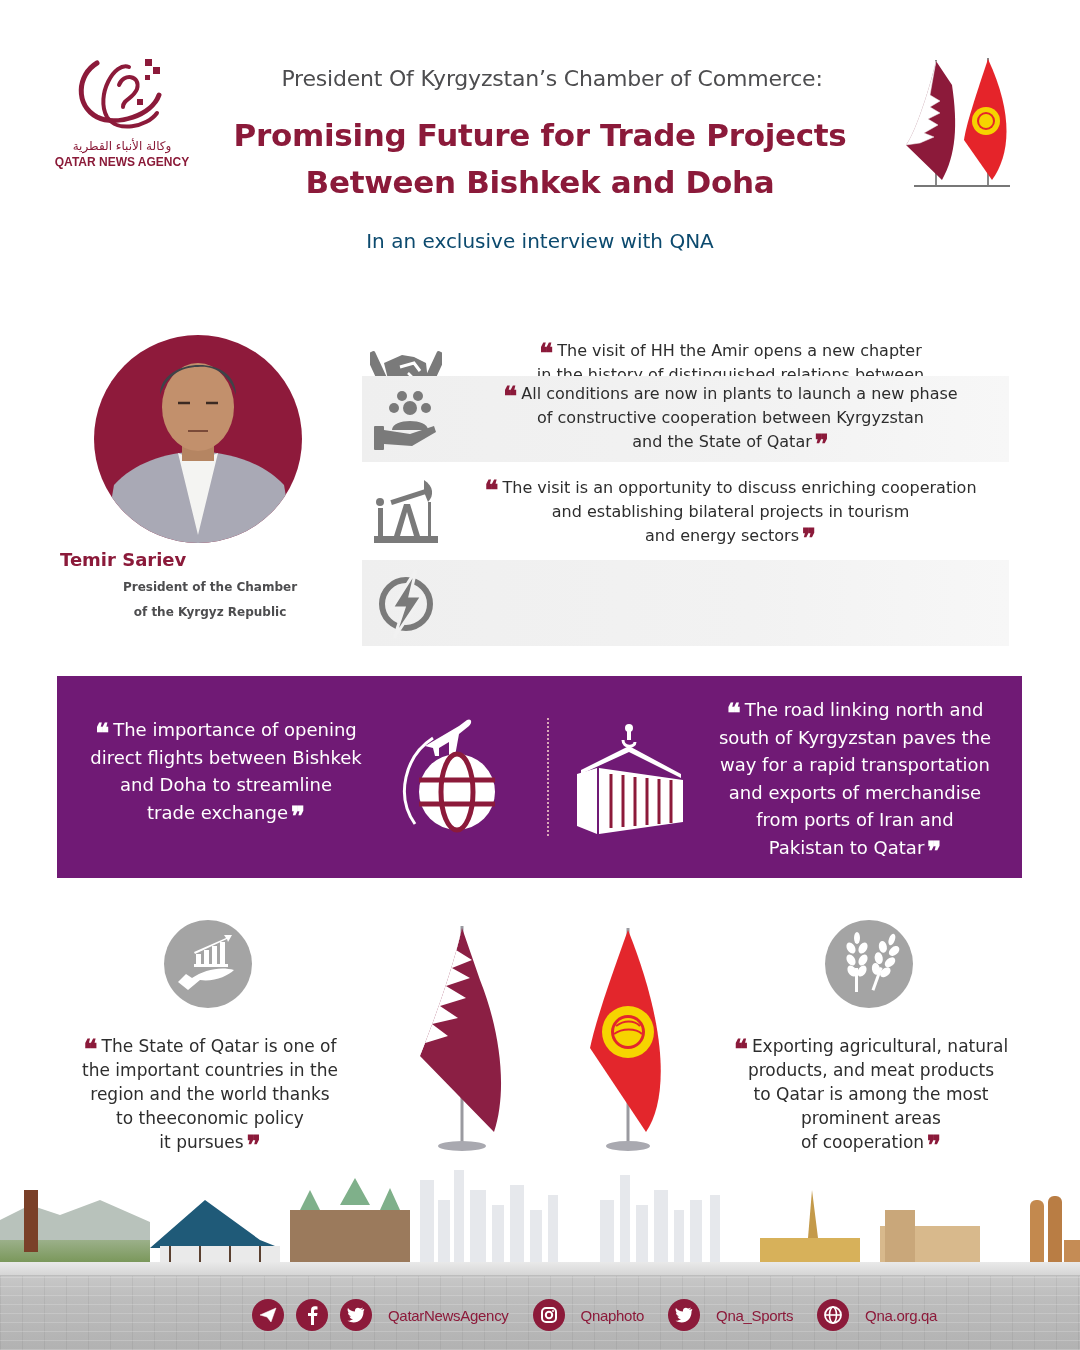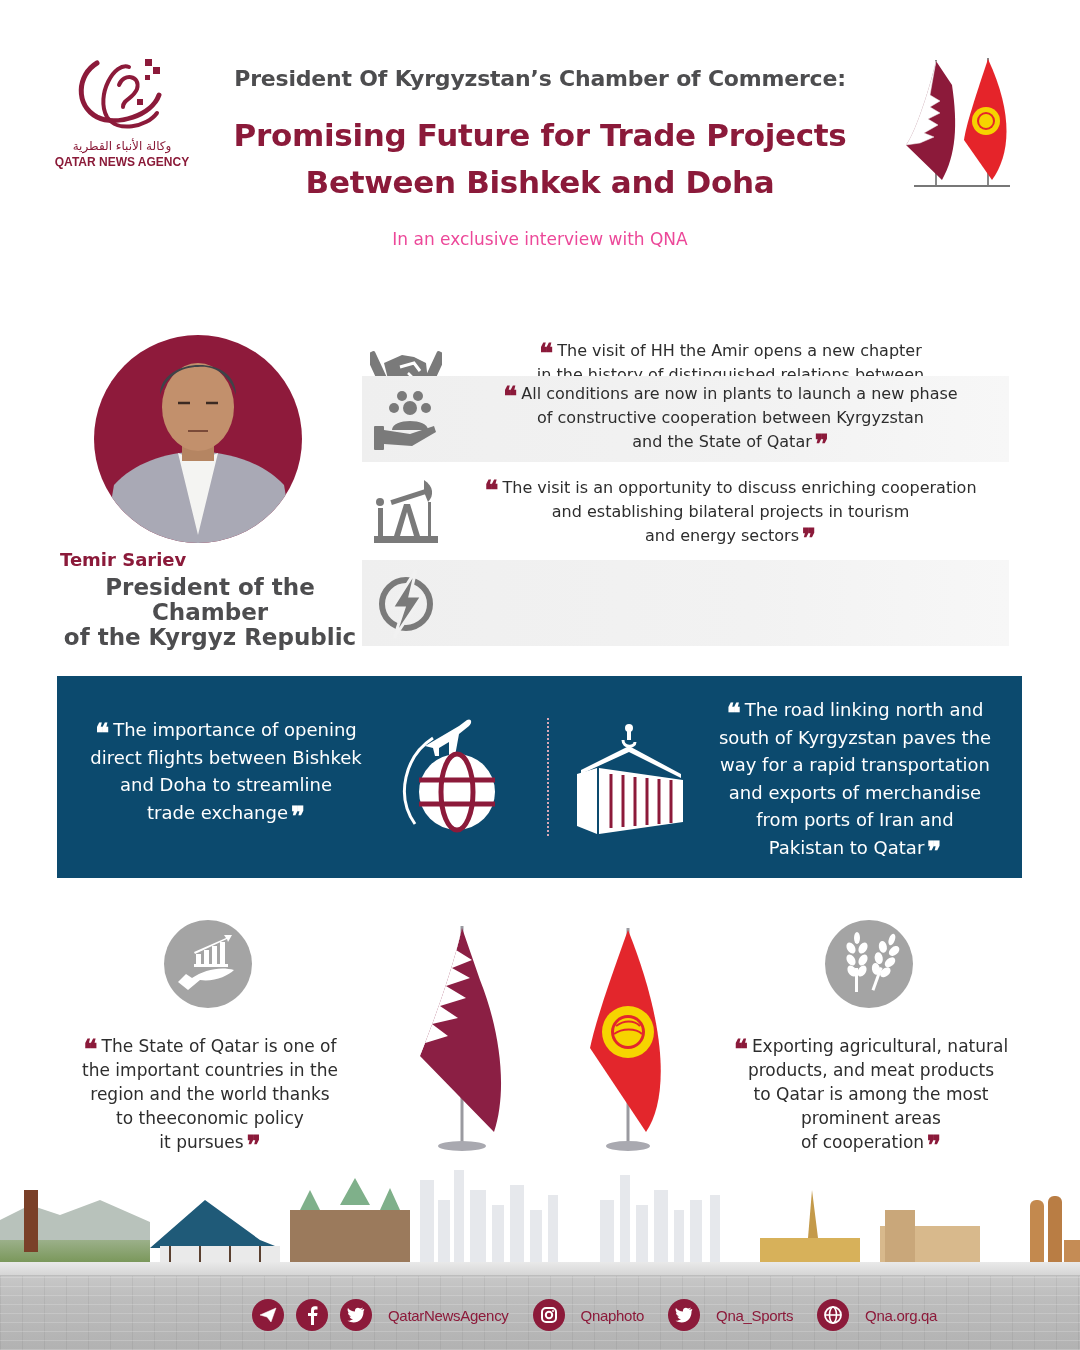--- a/index.html
+++ b/index.html
@@ -7,42 +7,42 @@
   body { position: relative; font-family: "DejaVu Sans", "Liberation Sans", sans-serif; color: #333; }
 
   .abs { position: absolute; }
 
   
   .logo { left: 52px; top: 55px; width: 140px; height: 125px; text-align: center; }
   .logo svg { display: block; margin: 0 auto; }
   .logo .ar { font-family: "DejaVu Sans", sans-serif; font-size: 12px; color: #8a1a38; margin-top: 2px; direction: rtl; line-height: 18px; }
   .logo .en { font-family: "Liberation Sans", sans-serif; font-weight: bold; font-size: 12px; color: #8a1a38; letter-spacing: 0; line-height: 14px; }
 
-  .kicker { left: 200px; top: 66px; width: 680px; text-align: center; font-weight: bold; font-size: 22px; color: #4d4d4f; letter-spacing: -0.2px; }
+  .kicker { left: 212px; top: 66px; width: 680px; text-align: center; font-weight: normal; font-size: 22px; color: #4d4d4f; letter-spacing: -0.2px; }
   .title { left: 200px; top: 112px; width: 680px; text-align: center; font-weight: bold; font-size: 31px; line-height: 47px; color: #8b1a3a; letter-spacing: -0.3px; }
-  .subtitle { left: 200px; top: 229px; width: 680px; text-align: center; font-size: 17px; color: #ec4899; }
+  .subtitle { left: 200px; top: 229px; width: 680px; text-align: center; font-size: 20px; color: #0c4a6e; }
 
   .header-flags { left: 900px; top: 55px; width: 120px; height: 140px; }
 
   
   .portrait { left: 94px; top: 335px; width: 208px; height: 208px; border-radius: 50%; background: #8e1a3b; overflow: hidden; }
   .person-name { left: 60px; top: 549px; width: 300px; font-weight: bold; font-size: 18px; color: #8b1a3a; }
-  .person-role { left: 60px; top: 575px; width: 300px; text-align: center; font-weight: bold; font-size: 23px; color: #4d4d4f; line-height: 25px; }
+  .person-role { left: 60px; top: 575px; width: 300px; text-align: center; font-weight: bold; font-size: 12px; color: #4d4d4f; line-height: 25px; }
 
   
   .qrow { left: 362px; width: 647px; height: 86px; }
   .qrow.shade { background: linear-gradient(90deg, #efefef 0%, #f2f2f2 60%, #f7f7f7 100%); }
   .qrow .ico { position: absolute; left: 8px; top: 8px; width: 70px; height: 70px; }
   .qrow .txt { position: absolute; left: 100px; right: 10px; top: 6px; text-align: center; font-size: 16px; line-height: 24px; color: #2d2d2d; }
   .oq, .cq { color: #8b1a3a; font-weight: bold; font-family: "DejaVu Serif", serif; font-size: 26px; line-height: 10px; vertical-align: -6px; }
   .oq { margin-right: 4px; }
   .cq { margin-left: 3px; }
 
   
-  .band { left: 57px; top: 676px; width: 965px; height: 202px; background: #0c4a6e; }
+  .band { left: 57px; top: 676px; width: 965px; height: 202px; background: #701a75; }
   .band .txt { position: absolute; text-align: center; color: #ffffff; font-size: 18px; line-height: 27.5px; }
   .band .oq, .band .cq { color: #ffffff; }
   .band .divider { position: absolute; left: 490px; top: 42px; height: 118px; border-left: 2px dotted #d8a8b6; }
 
   
   .circle-icon { width: 88px; height: 88px; border-radius: 50%; background: #a4a4a4; }
   .bquote { text-align: center; font-size: 17px; line-height: 24px; color: #2d2d2d; }
 
   .flags-center { left: 410px; top: 920px; width: 260px; height: 235px; }
 

